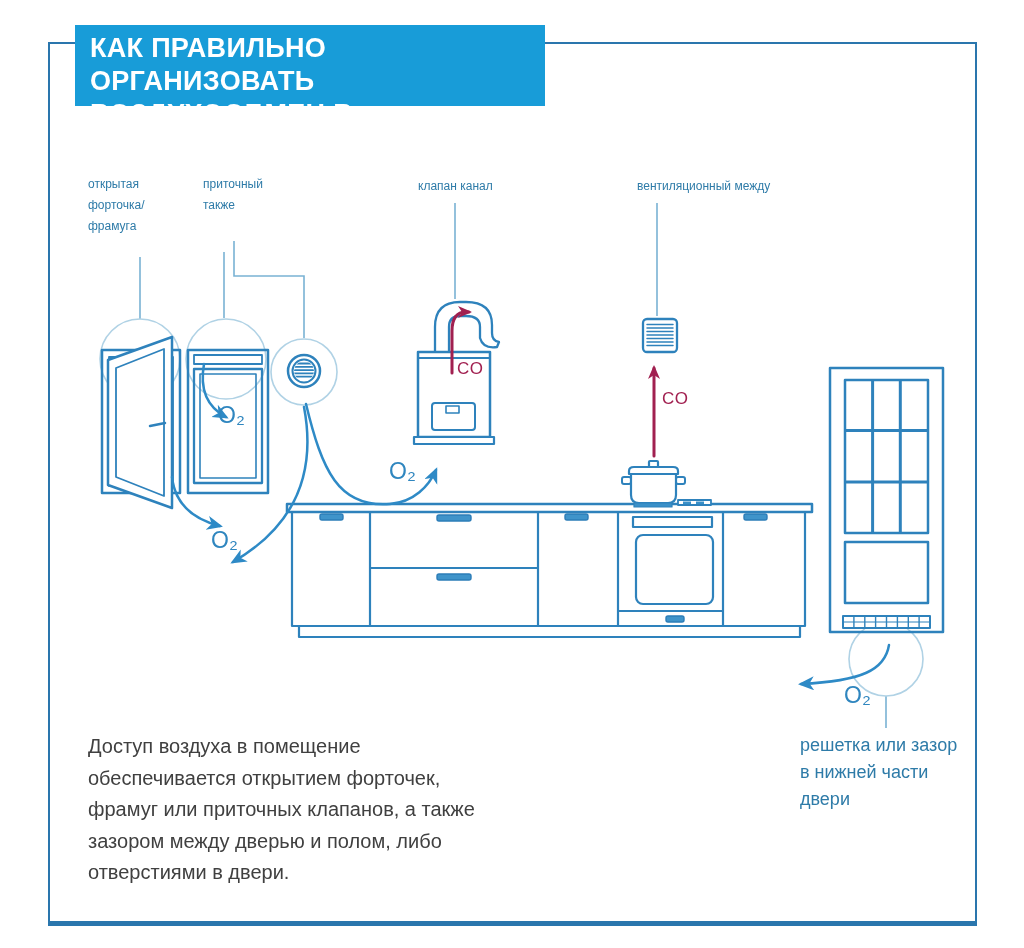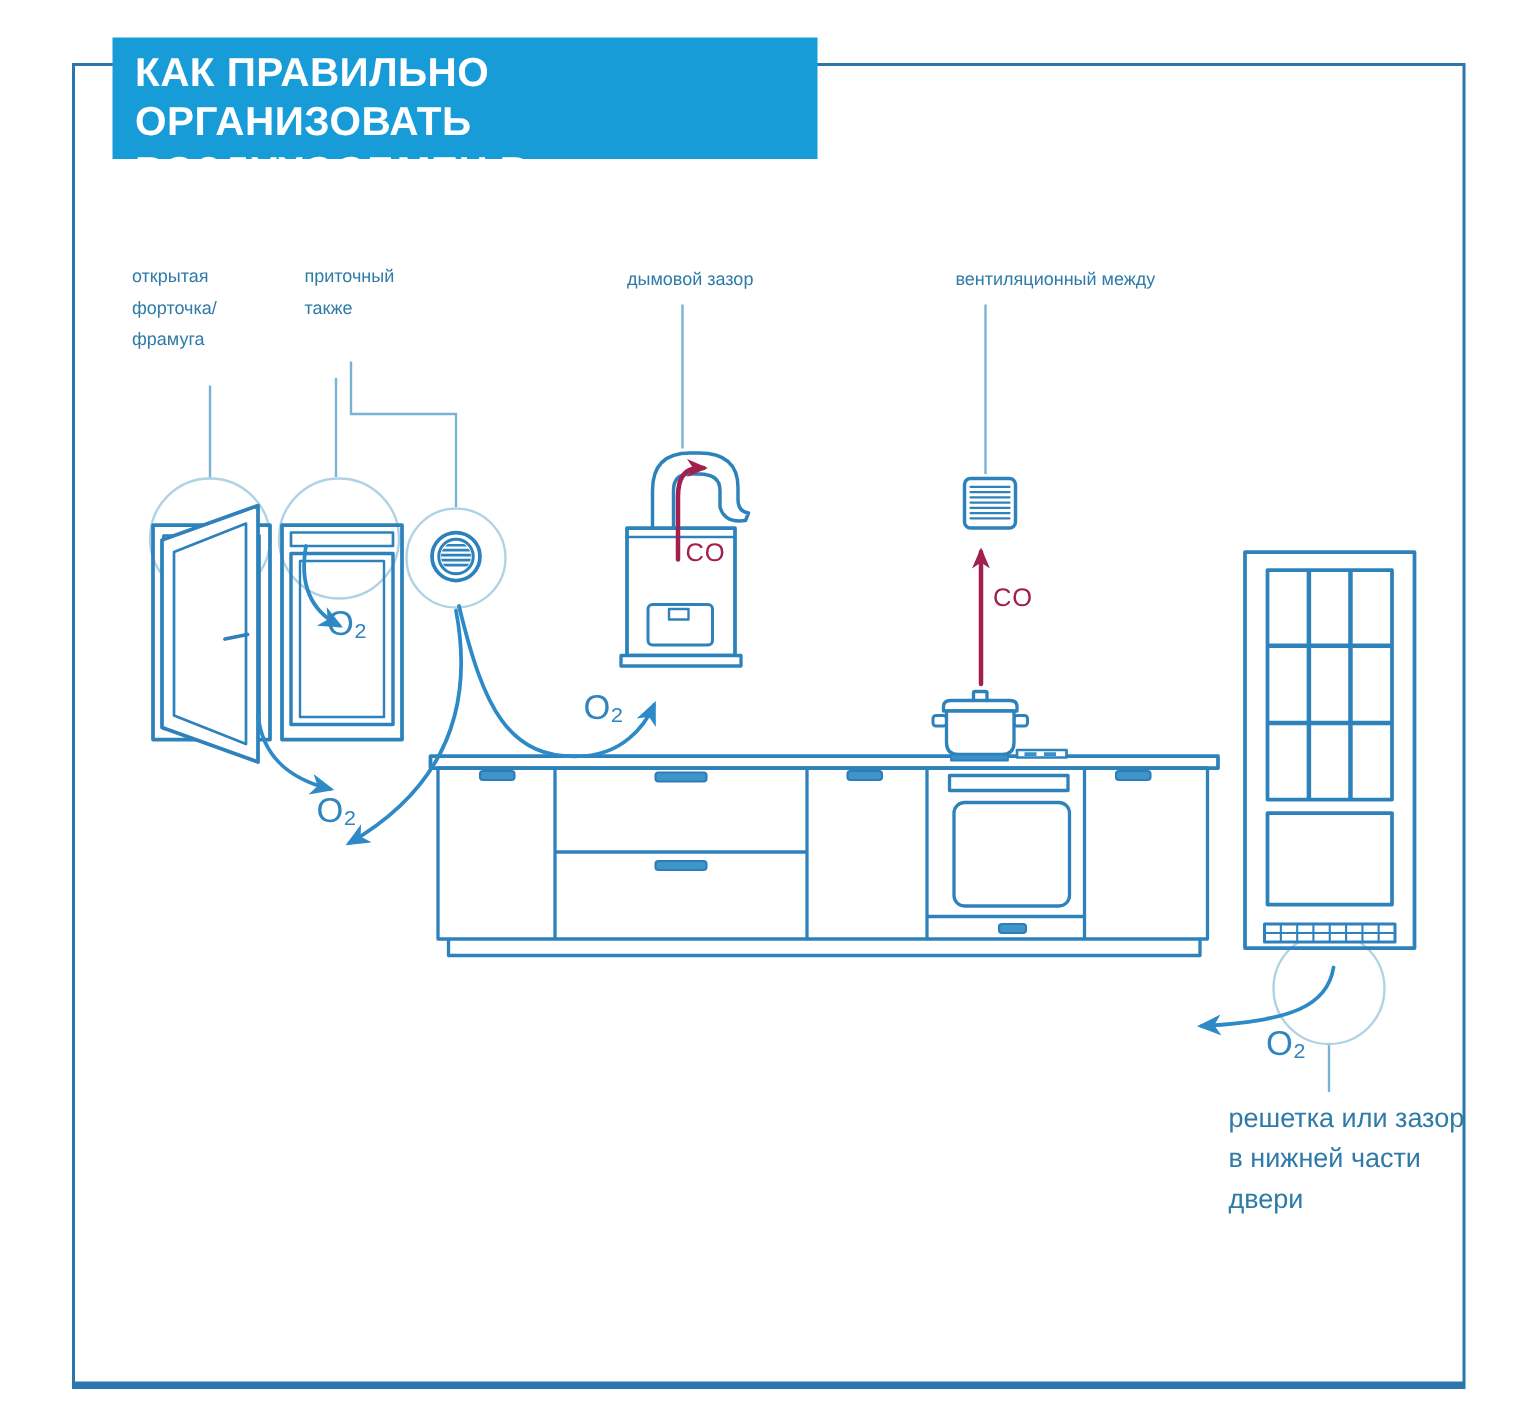--- a/index.html
+++ b/index.html
@@ -17,21 +17,21 @@
     box-sizing:border-box;background:#189cd8;padding:7px 15px;
   }
   .title-box .title{
     color:#ffffff;font-size:27px;line-height:33px;font-weight:700;
     white-space:pre-line;letter-spacing:0.3px;
   }
   .callout{
     position:absolute;color:#2e7ba8;font-size:12px;line-height:21px;
     white-space:pre-line;
   }
-  .callout.big{font-size:18px;line-height:27px;margin-left:19px;}
+  .callout.big{font-size:18px;line-height:27px;}
   .desc{
     position:absolute;left:88px;top:731px;color:#404040;
     font-size:20px;line-height:31.5px;white-space:pre-line;
   }
   .gas{position:absolute;font-weight:400;}
   .gas.o2{color:#2f86bf;font-size:23px;margin-left:22px;}
   .gas.co{color:#a12050;font-size:17px;letter-spacing:0.5px;}
 </style>
 </head>
 <body>
@@ -194,28 +194,33 @@
   <div class="title-box">
     <div class="title">КАК ПРАВИЛЬНО ОРГАНИЗОВАТЬ
 ВОЗДУХООБМЕН В ПОМЕЩЕНИИ</div>
   </div>
 
   <div class="callout" style="left:88px;top:174px;">открытая
 форточка/
 фрамуга</div>
   <div class="callout" style="left:203px;top:174px;">приточный
 также</div>
-  <div class="callout" style="left:418px;top:176px;">дымовой зазор</div>
+  <div class="callout" style="left:418px;top:176px;">клапан канал</div>
   <div class="callout" style="left:637px;top:176px;">вентиляционный между</div>
   <div class="callout big" style="left:800px;top:732px;">решетка или зазор
 в нижней части
 двери</div>
 
   <span class="gas o2" style="left:196px;top:402px;">O₂</span>
   <span class="gas o2" style="left:189px;top:527px;">O₂</span>
   <span class="gas o2" style="left:367px;top:458px;">O₂</span>
   <span class="gas o2" style="left:822px;top:682px;">O₂</span>
 
   <span class="gas co" style="left:457px;top:359px;">CO</span>
   <span class="gas co" style="left:662px;top:389px;">CO</span>
 
+  <div class="desc">Доступ воздуха в помещение
+обеспечивается открытием форточек,
+фрамуг или приточных клапанов, а также
+зазором между дверью и полом, либо
+отверстиями в двери.</div>
 
 </div>
 
 </body></html>

